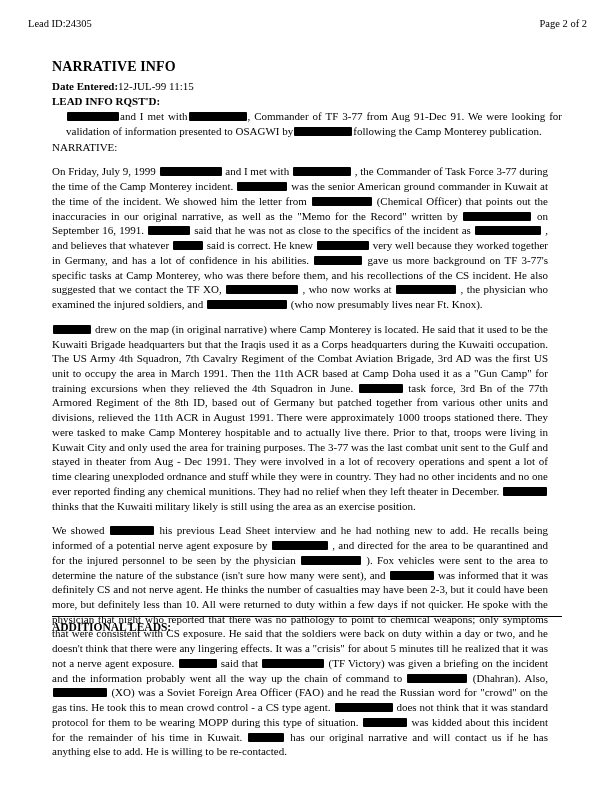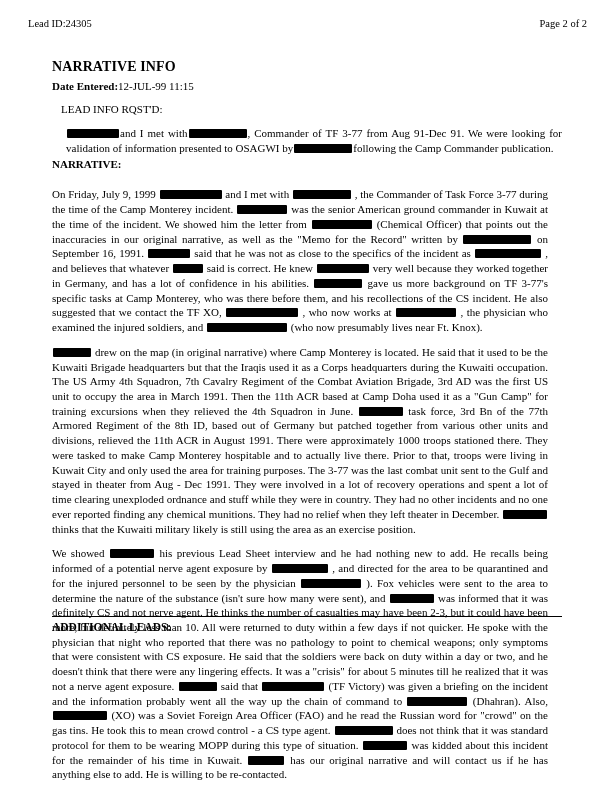--- a/index.html
+++ b/index.html
@@ -47,22 +47,22 @@
   }
   .sec-title {
     font-weight: bold;
     font-size: 14px;
     margin: 0 0 2px 0;
     letter-spacing: 0.1px;
   }
   .indent1 { margin-left: 14px; }
   .line-bold { font-weight: bold; margin-top: 28px; }
   .date-line { margin: 0 0 1px 0; }
-  .sub-bold { font-weight: normal; margin: 9px; }
-  .narr-label { font-weight: bold; margin: 1px 0 16px 0; }
+  .sub-bold { font-weight: bold; margin: 0; }
+  .narr-label { font-weight: normal; margin: 1px 0 10px 0; }
 
   p.para {
     margin: 0 14px 10px 0;
     text-indent: 0;
   }
 
   .r {
     display: inline-block;
     background: #000000;
     height: 9px;
@@ -112,21 +112,21 @@
 
     <div class="sec-title">NARRATIVE INFO</div>
 
     <div class="indent1 date-line">
       <span class="line-bold">Date Entered:</span><span>12-JUL-99 11:15</span>
     </div>
 
     <div class="indent1 sub-bold">LEAD INFO RQST'D:</div>
 
     <div class="indent1">
-      <span class="r" style="width:52px"></span><span>and I met with</span><span class="r" style="width:58px"></span><span>, Commander of TF 3-77 from Aug 91-Dec 91.  We were looking for validation of information presented to OSAGWI by</span><span class="r" style="width:58px"></span><span>following the Camp Commander publication.</span>
+      <span class="r" style="width:52px"></span><span>and I met with</span><span class="r" style="width:58px"></span><span>, Commander of TF 3-77 from Aug 91-Dec 91.  We were looking for validation of information presented to OSAGWI by</span><span class="r" style="width:58px"></span><span>following the Camp Monterey publication.</span>
     </div>
 
     <div class="indent1 narr-label">NARRATIVE:</div>
 
     <div id="paragraph-container">
         <p class="para"><span>On Friday, July 9, 1999 </span><span class="r" style="width: 62px;"></span> <span>and I met with </span><span class="r" style="width: 58px;"></span> <span>, the Commander of Task Force 3-77 during the time of the Camp Monterey incident. </span><span class="r" style="width: 50px;"></span> <span>was the senior American ground commander in Kuwait at the time of the incident.  We showed him the letter from </span><span class="r" style="width: 60px;"></span> <span>(Chemical Officer) that points out the inaccuracies in our original narrative, as well as the "Memo for the Record" written by </span><span class="r" style="width: 68px;"></span> <span>on September 16, 1991. </span><span class="r" style="width: 42px;"></span> <span>said that he was not as close to the specifics of the incident as </span><span class="r" style="width: 66px;"></span> <span>, and believes that whatever </span><span class="r" style="width: 30px;"></span> <span>said is correct.  He knew </span><span class="r" style="width: 52px;"></span> <span>very well because they worked together in Germany, and has a lot of confidence in his abilities. </span><span class="r" style="width: 48px;"></span> <span>gave us more background on TF 3-77's specific tasks at Camp Monterey, who was there before them, and his recollections of the CS incident.  He also suggested that we contact the TF XO, </span><span class="r" style="width: 72px;"></span> <span>, who now works at </span><span class="r" style="width: 60px;"></span> <span>, the physician who examined the injured soldiers, and </span><span class="r" style="width: 80px;"></span> <span>(who now presumably lives near Ft. Knox). </span></p>
         <p class="para"><span class="r" style="width: 38px;"></span> <span>drew on the map (in original narrative) where Camp Monterey is located.  He said that it used to be the Kuwaiti Brigade headquarters but that the Iraqis used it as a Corps headquarters during the Kuwaiti occupation.  The US Army 4th Squadron, 7th Cavalry Regiment of the Combat Aviation Brigade, 3rd AD was the first US unit to occupy the area in March 1991.  Then the 11th ACR based at Camp Doha used it as a "Gun Camp" for training excursions when they relieved the 4th Squadron in June. </span><span class="r" style="width: 44px;"></span> <span>task force, 3rd Bn of the 77th Armored Regiment of the 8th ID, based out of Germany but patched together from various other units and divisions, relieved the 11th ACR in August 1991.  There were approximately 1000 troops stationed there.  They were tasked to make Camp Monterey hospitable and to actually live there.  Prior to that, troops were living in Kuwait City and only used the area for training purposes.  The 3-77 was the last combat unit sent to the Gulf and stayed in theater from Aug - Dec 1991.  They were involved in a lot of recovery operations and spent a lot of time clearing unexploded ordnance and stuff while they were in country.  They had no other incidents and no one ever reported finding any chemical munitions.  They had no relief when they left theater in December. </span><span class="r" style="width: 44px;"></span> <span>thinks that the Kuwaiti military likely is still using the area as an exercise position. </span></p>
         <p class="para"><span>We showed </span><span class="r" style="width: 44px;"></span> <span>his previous Lead Sheet interview and he had nothing new to add.  He recalls being informed of a potential nerve agent exposure by </span><span class="r" style="width: 56px;"></span> <span>, and directed for the area to be quarantined and for the injured personnel to be seen by the physician </span><span class="r" style="width: 60px;"></span> <span>).  Fox vehicles were sent to the area to determine the nature of the substance (isn't sure how many were sent), and </span><span class="r" style="width: 44px;"></span> <span>was informed that it was definitely CS and not nerve agent.  He thinks the number of casualties may have been 2-3, but it could have been more, but definitely less than 10.  All were returned to duty within a few days if not quicker.  He spoke with the physician that night who reported that there was no pathology to point to chemical weapons; only symptoms that were consistent with CS exposure.  He said that the soldiers were back on duty within a day or two, and he doesn't think that there were any lingering effects.  It was a "crisis" for about 5 minutes till he realized that it was not a nerve agent exposure. </span><span class="r" style="width: 38px;"></span> <span>said that </span><span class="r" style="width: 62px;"></span> <span>(TF Victory) was given a briefing on the incident and the information probably went all the way up the chain of command to </span><span class="r" style="width: 60px;"></span> <span>(Dhahran).  Also, </span><span class="r" style="width: 54px;"></span> <span>(XO) was a Soviet Foreign Area Officer (FAO) and he read the Russian word for "crowd" on the gas tins.  He took this to mean crowd control - a CS type agent. </span><span class="r" style="width: 58px;"></span> <span>does not think that it was standard protocol for them to be wearing MOPP during this type of situation. </span><span class="r" style="width: 44px;"></span> <span>was kidded about this incident for the remainder of his time in Kuwait. </span><span class="r" style="width: 36px;"></span> <span>has our original narrative and will contact us if he has anything else to add.  He is willing to be re-contacted. </span></p>
       </div>
 

